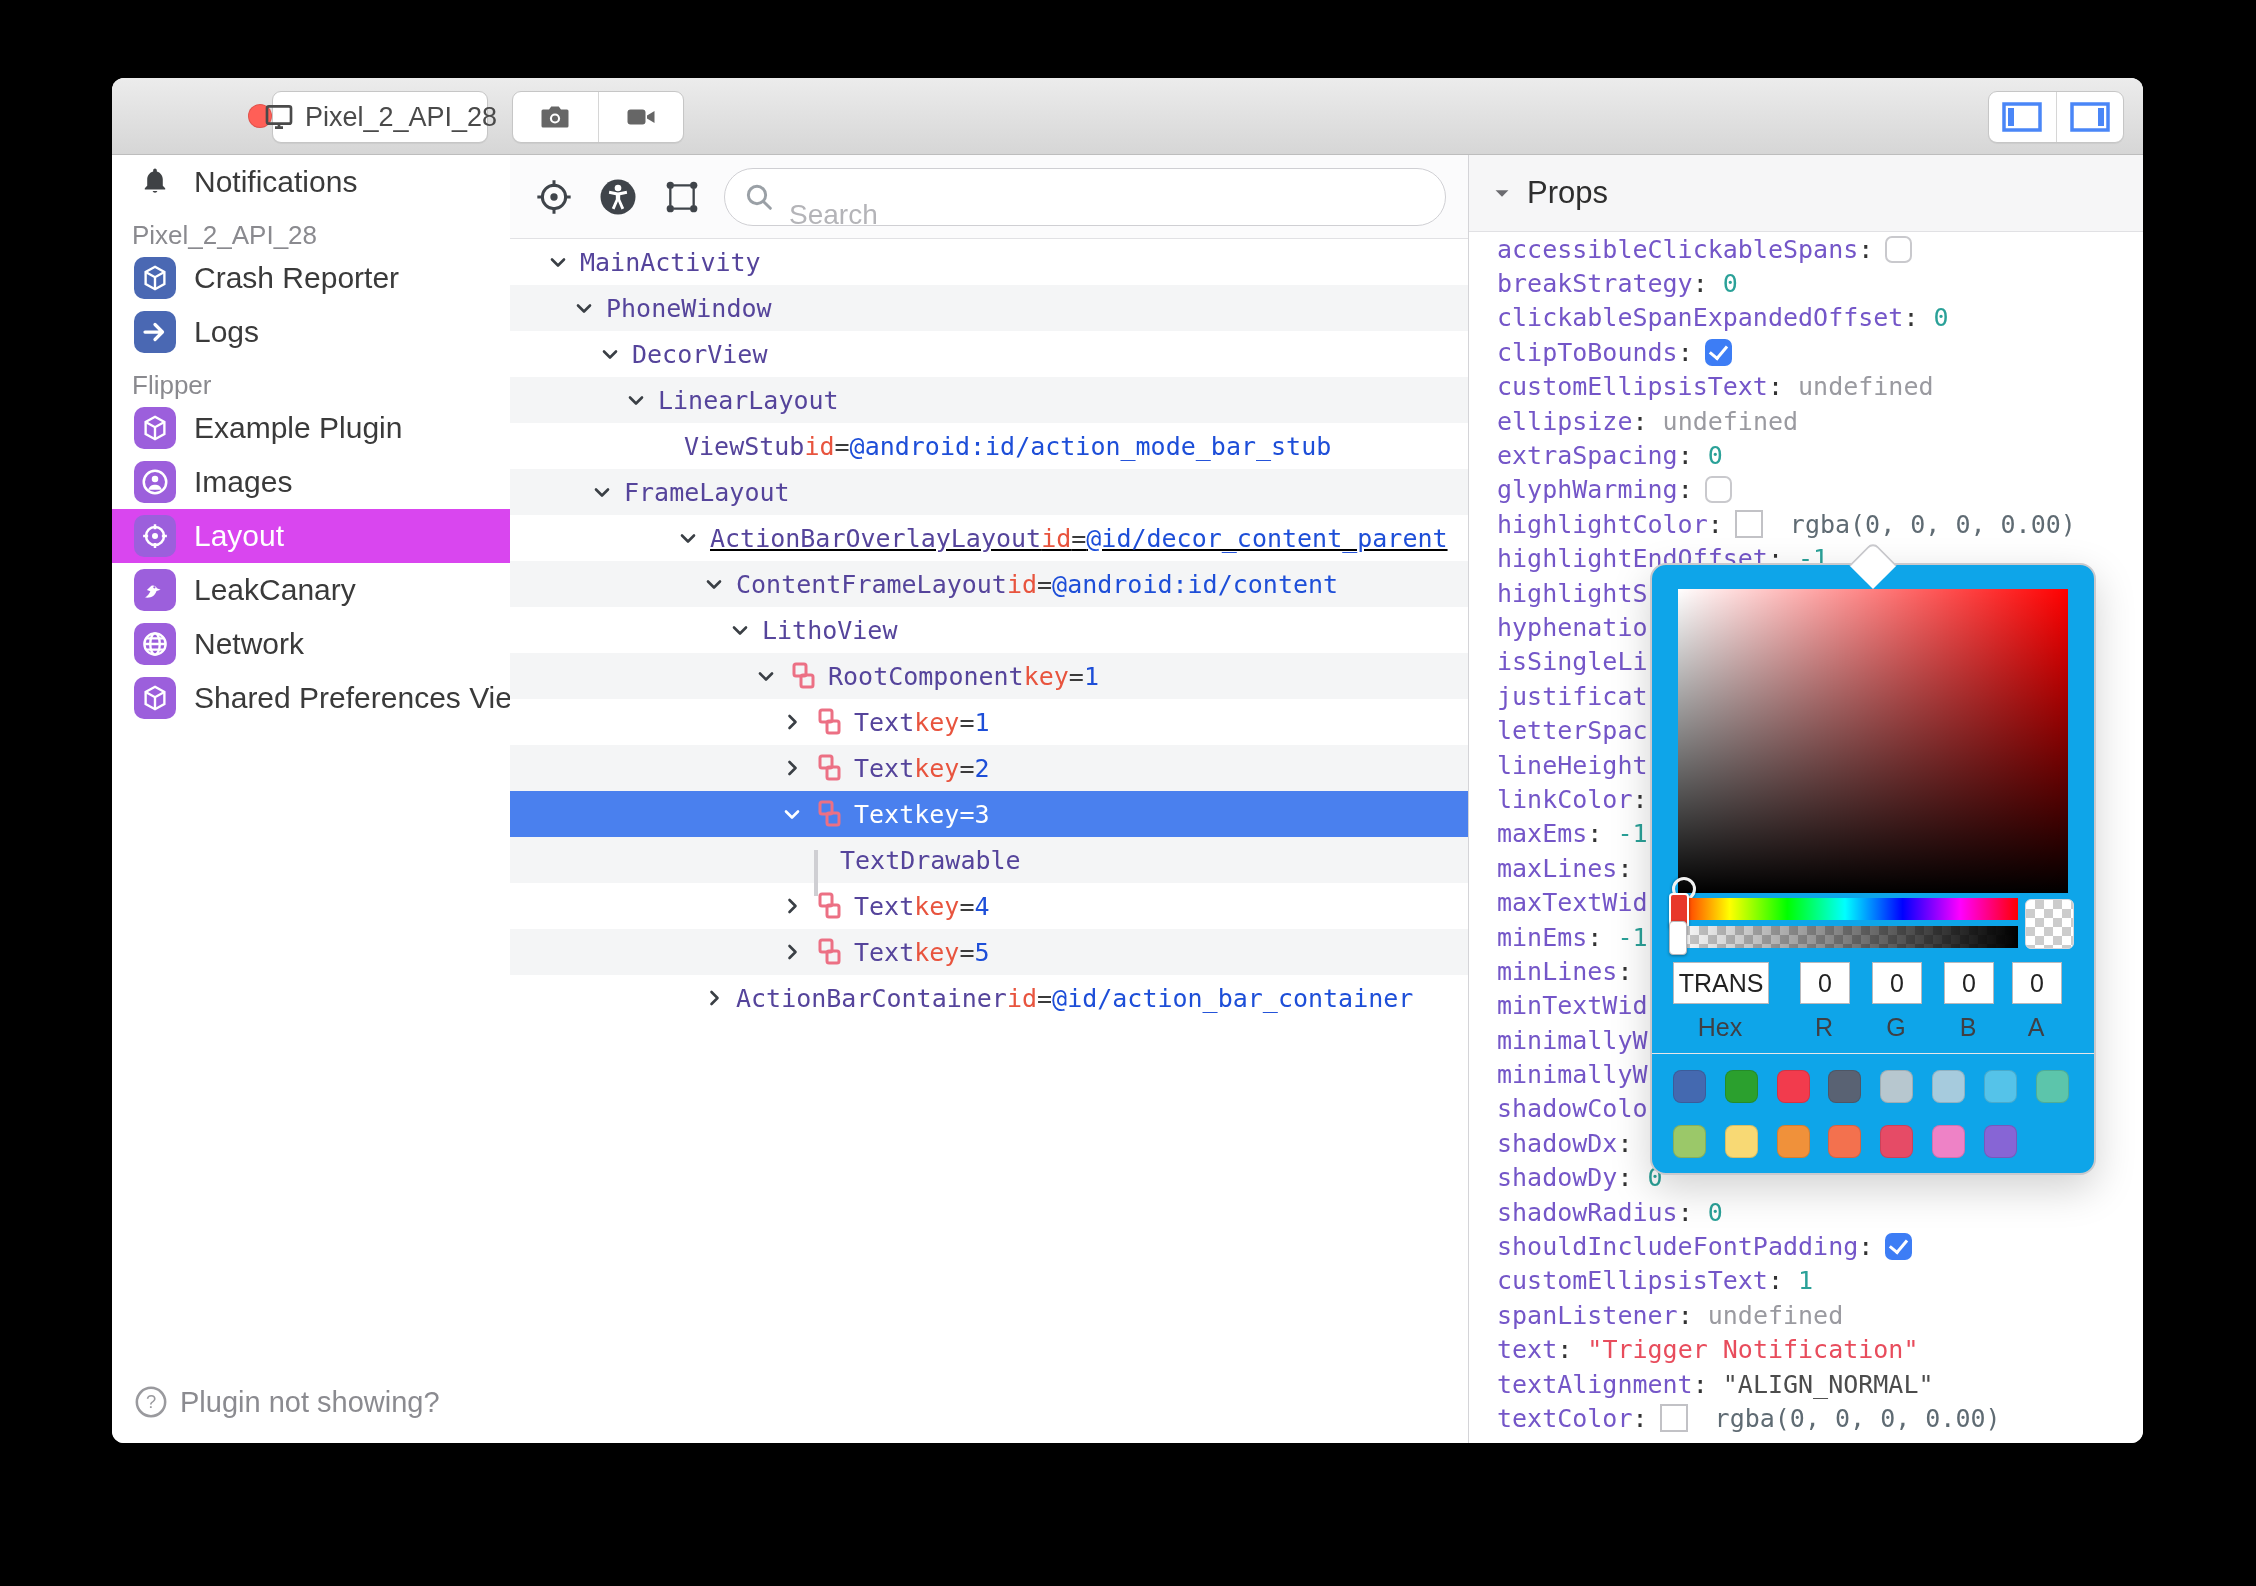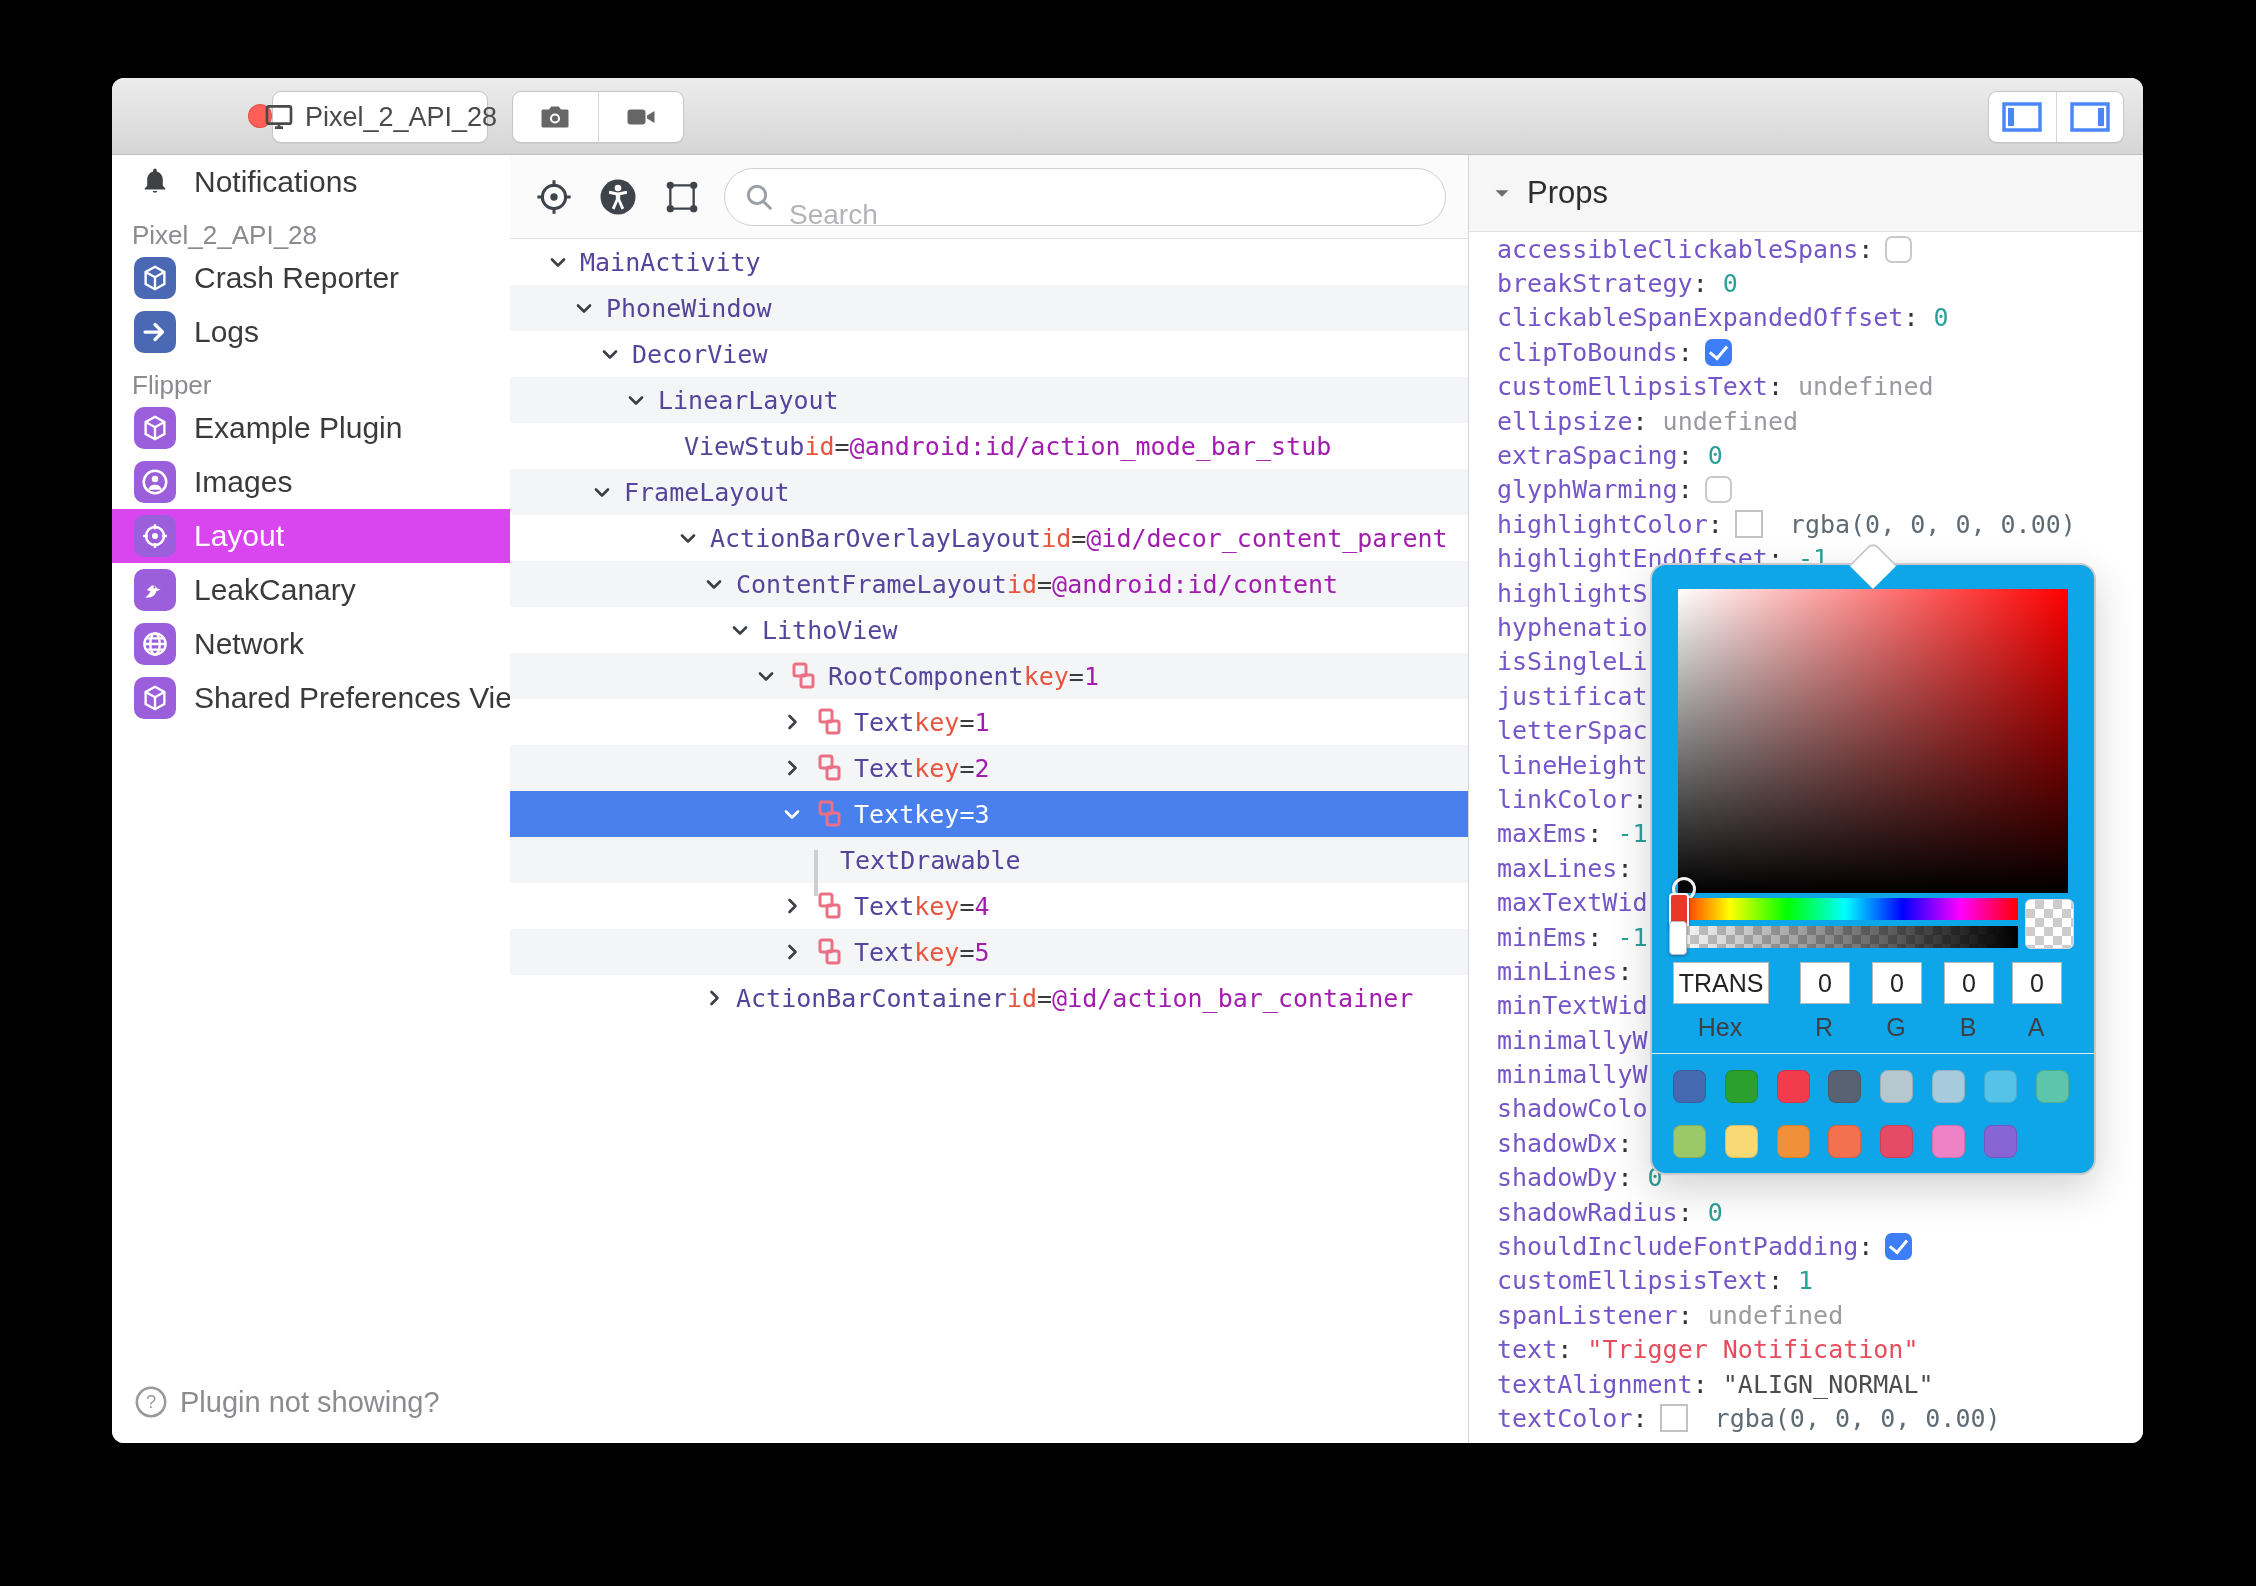--- a/index.html
+++ b/index.html
@@ -42,21 +42,21 @@
   .trow{height:46px;display:flex;align-items:center;white-space:nowrap;}
   .trow.alt{background:#f4f5f6;}
   .trow.selected{background:#4a80ee;}
   .trow .chev{width:34px;display:inline-flex;justify-content:flex-start;flex:0 0 34px;}
   .trow .bar{width:34px;flex:0 0 34px;position:relative;}
   .trow .bar i{position:absolute;left:8px;top:-10px;width:4px;height:46px;background:#cfcfd3;}
   .trow .lithoic{margin-right:10px;display:inline-flex;}
   .tname{color:#55449b;}
   .tkw{color:#e8543e;}
   .teq{color:#3b3b3b;}
-  .tval{color:#a21caf;}
+  .tval{color:#1d4ed8;}
   .trow.selected .tname,.trow.selected .tkw,.trow.selected .teq,.trow.selected .tval{color:#fff;}
   
   .propspanel{position:absolute;left:1357px;top:77px;bottom:0;right:0;background:#fff;}
   .props-header{position:absolute;left:0;top:0;right:0;height:76px;background:#f6f6f7;border-bottom:1px solid #e1e1e4;
                 display:flex;align-items:center;padding-left:22px;gap:14px;font-size:31px;color:#2e2e2e;font-weight:500;}
   .props-list{position:absolute;left:0;top:77px;right:0;bottom:0;overflow:hidden;
               font-family:"DejaVu Sans Mono",monospace;font-size:25px;}
   .prow{height:34.4px;display:flex;align-items:center;padding-left:28px;white-space:nowrap;}
   .pkey{color:#7456c8;}
   .pcolon{color:#333;}
@@ -335,21 +335,21 @@
             <span class="tval">@android:id/action_mode_bar_stub</span>
           </div>
           <div class="trow alt" style="padding-left: 80px;">
             <span class="chev">
               <svg width="24" height="24" viewBox="0 0 24 24">
                 <polyline points="6,9.5 12,15.5 18,9.5" fill="none" stroke="#3a3f45" stroke-width="2.6" stroke-linecap="round" stroke-linejoin="round"></polyline>
               </svg>
             </span>
             <span class="tname">FrameLayout</span>
           </div>
-          <div class="trow" style="padding-left: 166px;">
+          <div class="trow" style="padding-left: 166px; text-decoration: underline;">
             <span class="chev">
               <svg width="24" height="24" viewBox="0 0 24 24">
                 <polyline points="6,9.5 12,15.5 18,9.5" fill="none" stroke="#3a3f45" stroke-width="2.6" stroke-linecap="round" stroke-linejoin="round"></polyline>
               </svg>
             </span>
             <span class="tname">ActionBarOverlayLayout</span>
             <span class="tkw"> id</span>
             <span class="teq">=</span>
             <span class="tval">@id/decor_content_parent</span>
           </div>

